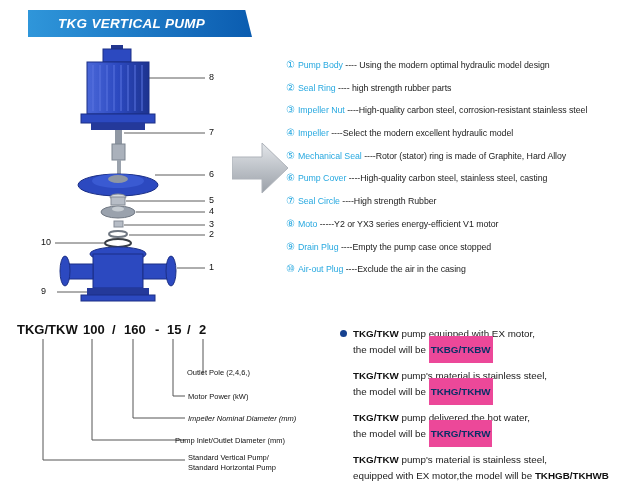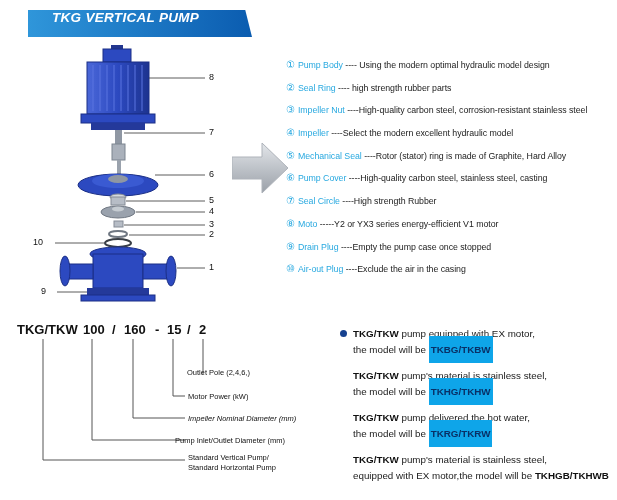--- a/index.html
+++ b/index.html
@@ -4,21 +4,21 @@
 <style>
   html,body{margin:0;padding:0;background:#ffffff;}
   #page{position:relative;width:617px;height:500px;background:#ffffff;overflow:hidden;
         font-family:"Liberation Sans", sans-serif;color:#1a1a1a;}
   .abs{position:absolute;}
 
   
   #banner{left:28px;top:10px;width:224px;height:27px;
           background:linear-gradient(90deg,#2f96da,#0b5cb0);
           clip-path:polygon(0 0,97% 0,100% 100%,0 100%);
-          display:flex;align-items:flex-start;padding-left:24px;box-sizing:border-box;}
+          display:flex;align-items:center;padding-left:30px;box-sizing:border-box;}
   #banner .t{color:#ffffff;font-weight:bold;font-style:italic;font-size:13.5px;letter-spacing:.3px;white-space:nowrap;}
 
   
   #plist{left:286px;top:58px;width:324px;}
   .plist-row{white-space:nowrap;line-height:13px;margin-bottom:8.7px;font-size:8.8px;letter-spacing:-0.05px;}
   .pnum{color:#29a9e0;font-size:10px;margin-right:3px;}
   .pname{color:#29a9e0;}
   .pdesc{color:#222222;}
 
   
@@ -27,21 +27,21 @@
   
   #nomen{left:15px;top:322px;width:320px;height:165px;}
   .seg{position:absolute;top:0;font-size:13px;font-weight:bold;color:#111;white-space:nowrap;}
   .mlabel{position:absolute;font-size:7.5px;color:#111;white-space:nowrap;line-height:9px;}
 
   
   #notes{left:340px;top:326px;width:272px;}
   .note{position:relative;margin-bottom:11px;padding-left:13px;font-size:9.8px;line-height:15.5px;}
   .note-bullet{position:absolute;left:0;top:4px;width:7px;height:7px;border-radius:50%;background:#16418f;}
   .nb{font-weight:bold;color:#111;}
-  .chip{background:#0ea5e9;color:#093066;font-weight:bold;padding:8px 2px;}
+  .chip{background:#ec4899;color:#093066;font-weight:bold;padding:8px 2px;}
   .model-bold{font-weight:bold;color:#111;}
 
   svg{display:block;}
 </style>
 </head>
 <body>
 
 <div id="page">
 
   <div id="banner" class="abs">
@@ -116,21 +116,21 @@
         <line x1="32" y1="247" x2="62" y2="247"></line>
       </g>
     </svg>
     <div class="co" style="left:184px;top:27px;">8</div>
     <div class="co" style="left:184px;top:82px;">7</div>
     <div class="co" style="left:184px;top:124px;">6</div>
     <div class="co" style="left:184px;top:150px;">5</div>
     <div class="co" style="left:184px;top:161px;">4</div>
     <div class="co" style="left:184px;top:174px;">3</div>
     <div class="co" style="left:184px;top:184px;">2</div>
-    <div class="co" style="left:8px;top:192px;">10</div>
+    <div class="co" style="left:16px;top:192px;">10</div>
     <div class="co" style="left:184px;top:217px;">1</div>
     <div class="co" style="left:16px;top:241px;">9</div>
   </div>
 
   <div class="abs" style="left:232px;top:140px;">
     <svg width="58" height="58" viewBox="0 0 58 58">
       <defs>
         <linearGradient id="ag" x1="0" y1="0" x2="0" y2="1">
           <stop offset="0" stop-color="#e3e6ea"></stop>
           <stop offset="1" stop-color="#9aa0a8"></stop>

